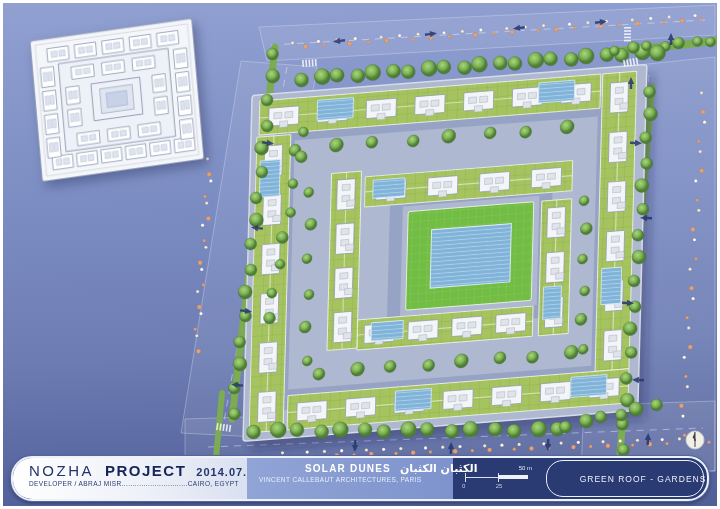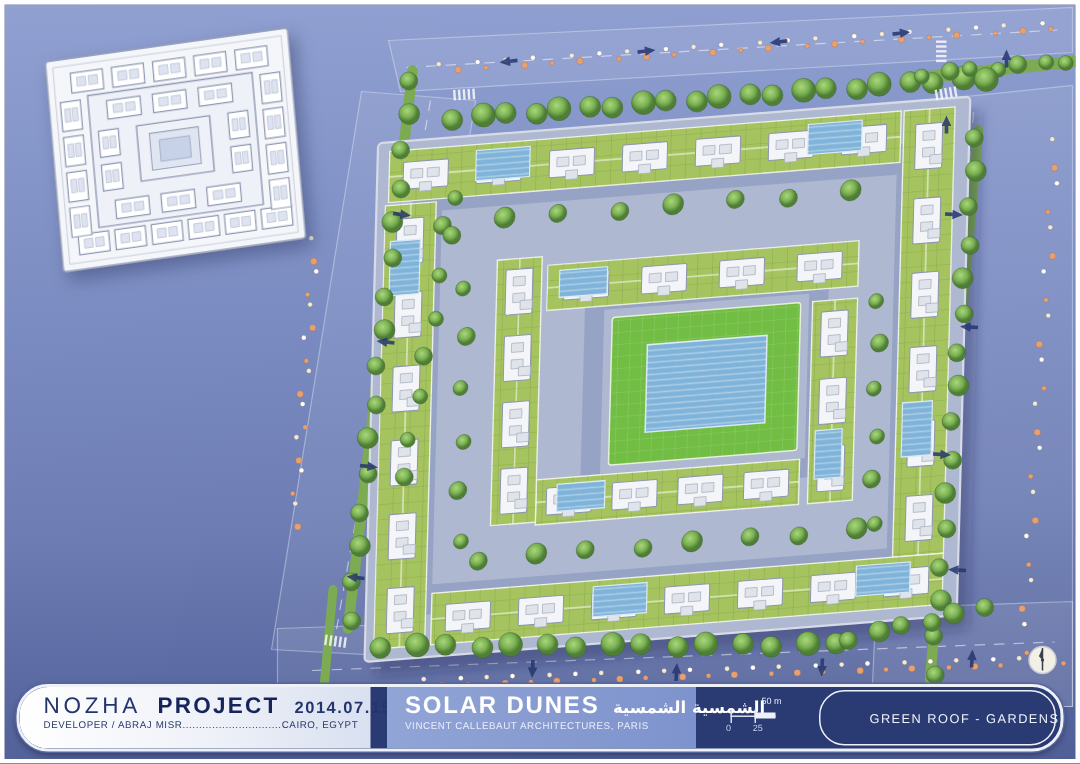--- a/index.html
+++ b/index.html
@@ -9,32 +9,32 @@
     font-family:"Liberation Sans",sans-serif;}
   #plan-svg{position:absolute;left:0;top:0;}
   .inset{position:absolute;left:32px;top:26px;width:164px;height:142px;
     transform:rotate(-8deg) skewX(-3deg);transform-origin:50% 50%;
     filter:drop-shadow(4px 6px 6px rgba(20,30,70,.35));}
   .north{position:absolute;left:680px;top:425px;width:24px;height:24px;}
   
   .titlebar{position:absolute;left:8px;right:8px;bottom:5px;height:41px;
     background:#2a3a72;border:2px solid #eef1f8;border-radius:21px;
     box-shadow:0 0 0 1px #55659e,0 2px 4px rgba(10,15,40,.5);
-    display:flex;align-items:stretch;overflow:hidden;gap:11px;}
+    display:flex;align-items:stretch;overflow:hidden;}
   .panel-left{width:234px;flex:none;background:linear-gradient(90deg,#ffffff 0%,#eef1f8 55%,#d9e0f0 100%);
     color:#1b2a5e;padding:4px 8px 2px 16px;box-sizing:border-box;}
   .panel-mid{width:206px;flex:none;background:linear-gradient(90deg,#91a4d6 0%,#7e93cd 100%);
     color:#ffffff;padding:4px 8px 2px 12px;box-sizing:border-box;}
   .row1{display:flex;align-items:baseline;white-space:nowrap;}
   .nozha{font-size:15px;font-weight:400;letter-spacing:2.5px;color:#24356e;}
   .proj{font-size:15px;font-weight:700;letter-spacing:1.5px;margin-left:11px;color:#16245a;}
   .date{font-size:11px;font-weight:700;letter-spacing:1px;margin-left:10px;color:#24356e;}
   .row2{font-size:6.5px;letter-spacing:.4px;margin-top:1px;color:#2a3a6e;white-space:nowrap;overflow:hidden;}
   .panel-mid .row2{color:#e8eefb;}
-  .scheme{font-size:16px;font-weight:700;letter-spacing:1.2px;}
+  .scheme{font-size:10px;font-weight:700;letter-spacing:1.2px;margin-left:46px;}
   .ar{font-family:"DejaVu Sans",sans-serif;font-size:11px;font-weight:700;margin-left:9px;}
   .panel-scale{flex:1;position:relative;}
   .sb-line{position:absolute;left:12px;right:14px;top:19px;height:1px;background:#d9dfef;}
   .sb-bar{position:absolute;left:50%;right:14px;top:17px;height:4px;background:#eef1f8;}
   .sb-t0{position:absolute;left:12px;top:15px;width:1px;height:9px;background:#d9dfef;}
   .sb-t1{position:absolute;left:50%;top:15px;width:1px;height:9px;background:#d9dfef;}
   .sb-l0{position:absolute;left:9px;top:25px;font-size:6px;color:#c4cde6;}
   .sb-l1{position:absolute;left:48%;top:25px;font-size:6px;color:#c4cde6;}
   .sb-l2{position:absolute;right:10px;top:7px;font-size:6px;color:#e6ebf8;}
   .panel-right{width:156px;flex:none;display:flex;align-items:center;justify-content:center;
@@ -778,21 +778,21 @@
       <div class="row1">
         <span class="nozha">NOZHA</span>
         <span class="proj">PROJECT</span>
         <span class="date">2014.07.15</span>
       </div>
       <div class="row2">DEVELOPER / ABRAJ MISR..............................CAIRO, EGYPT</div>
     </div>
     <div class="panel-mid">
       <div class="row1">
         <span class="scheme">SOLAR DUNES</span>
-        <span class="ar">الشمسية الشمسية</span>
+        <span class="ar">الكثبان الكثبان</span>
       </div>
       <div class="row2">VINCENT CALLEBAUT ARCHITECTURES, PARIS</div>
     </div>
     <div class="panel-scale">
       <div class="sb-line"></div>
       <div class="sb-t0"></div>
       <div class="sb-t1"></div>
       <div class="sb-bar"></div>
       <span class="sb-l0">0</span>
       <span class="sb-l1">25</span>

